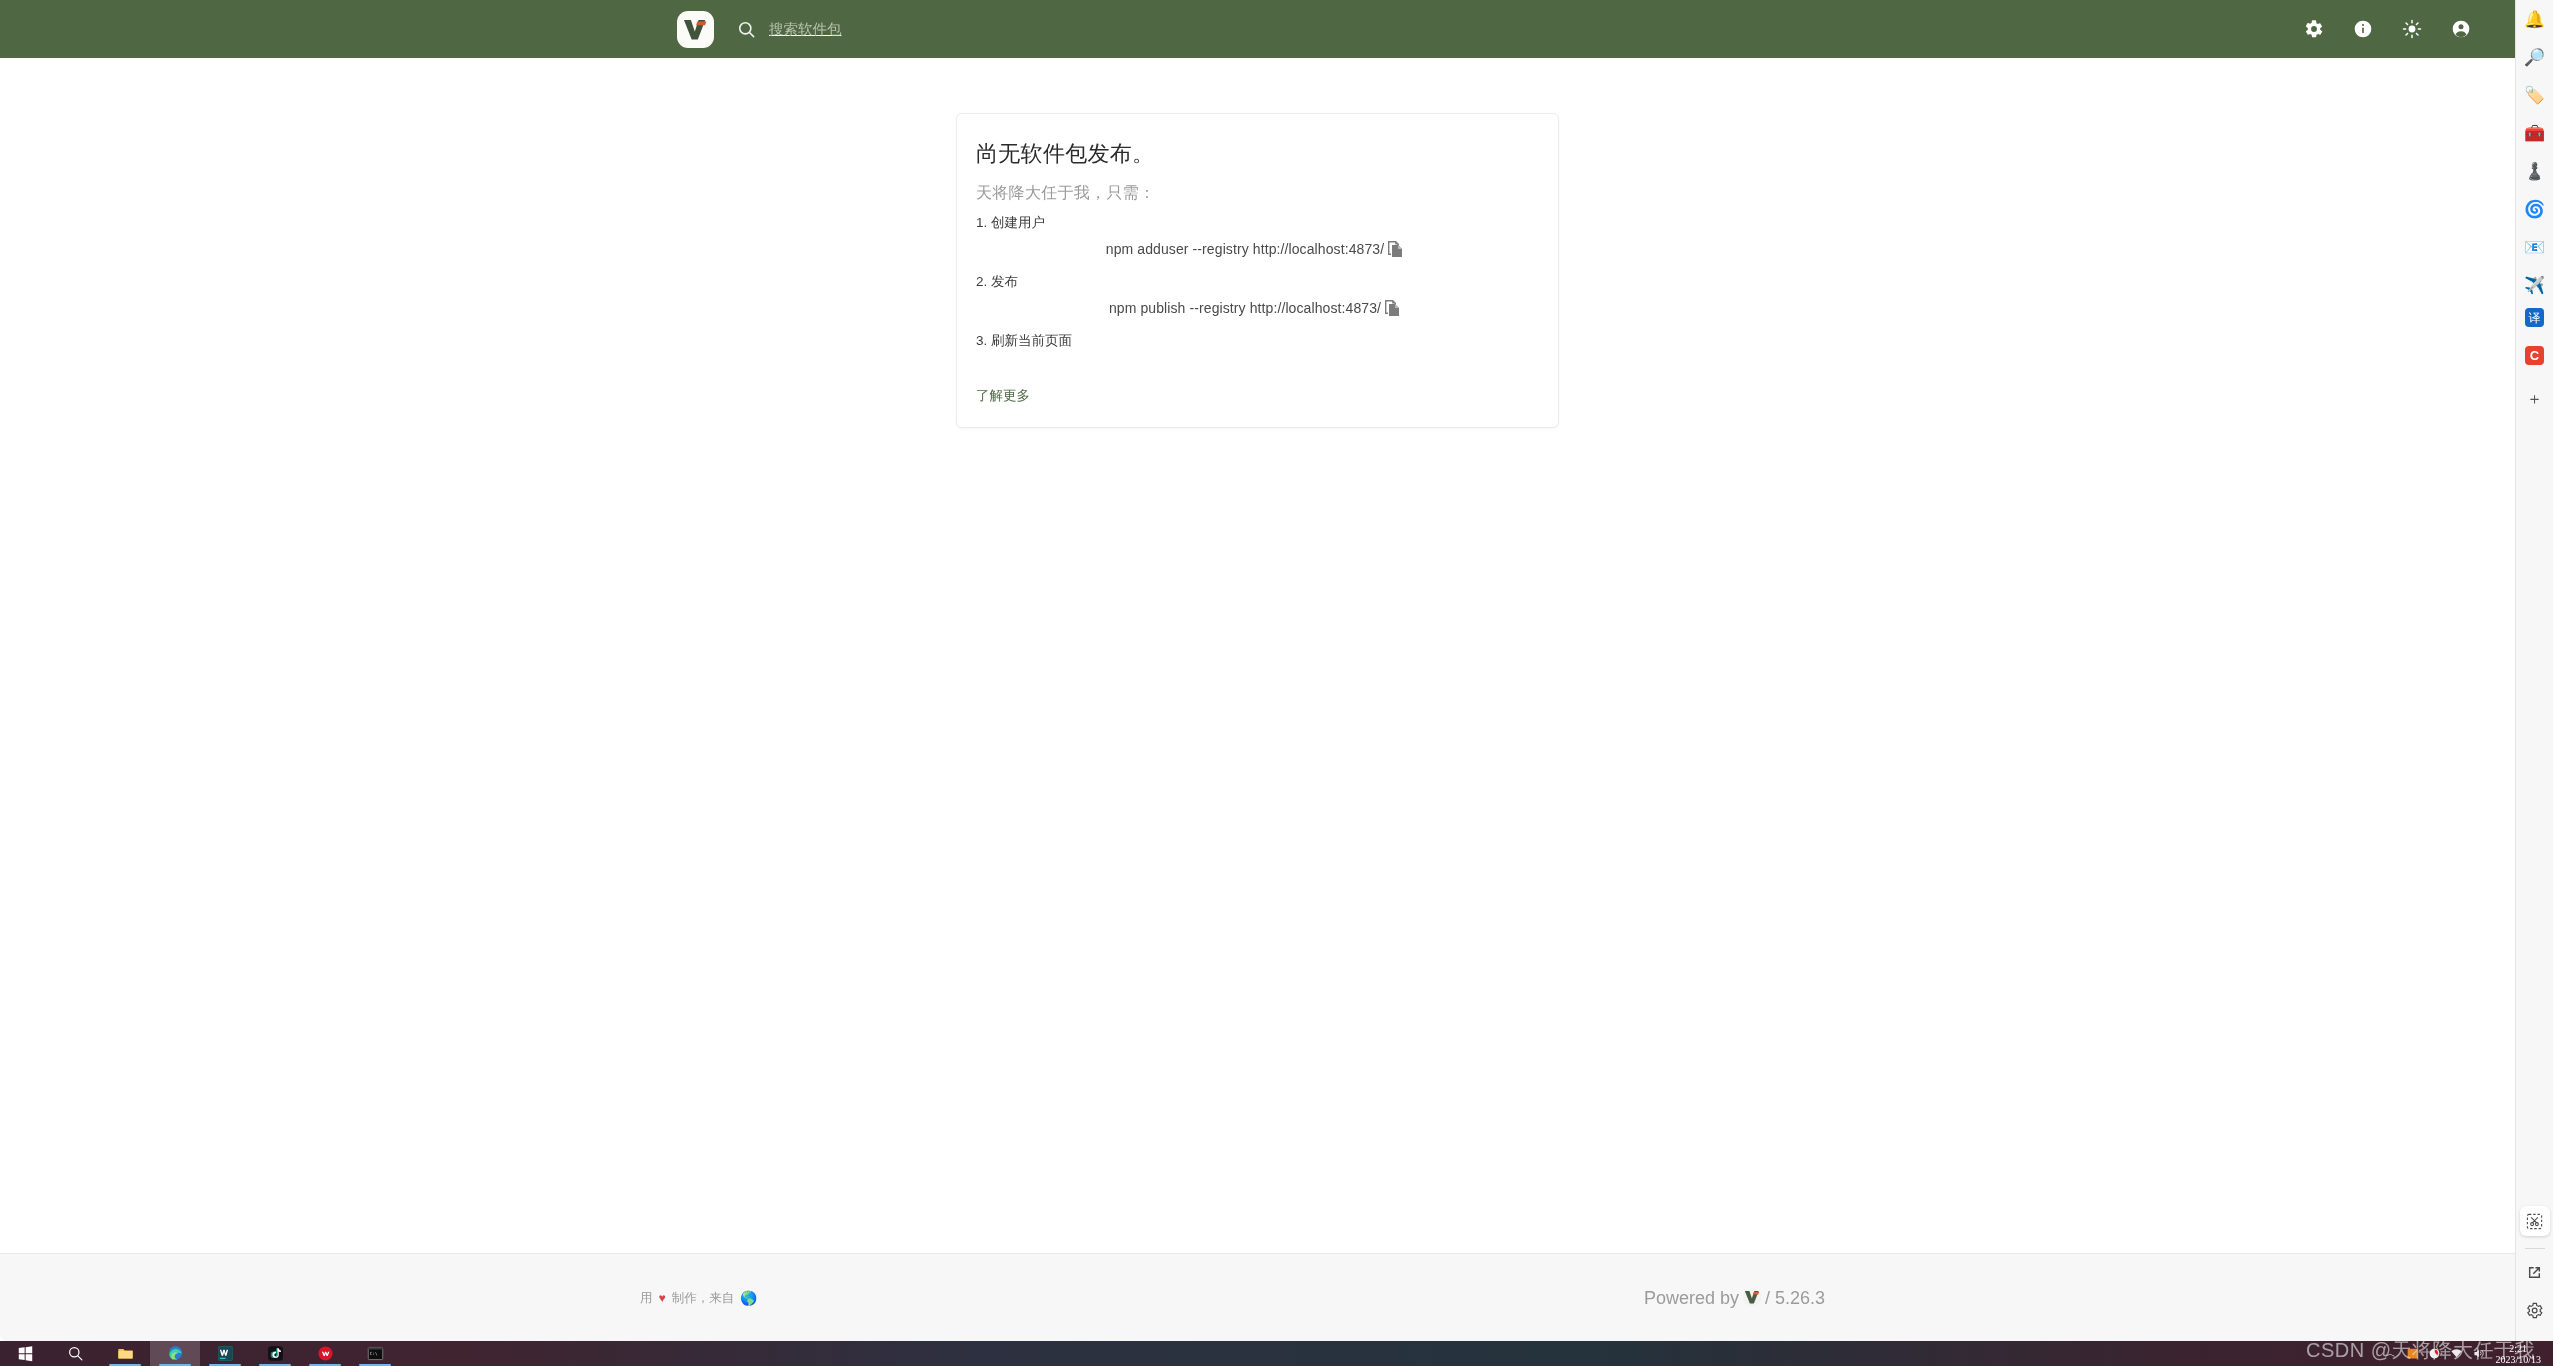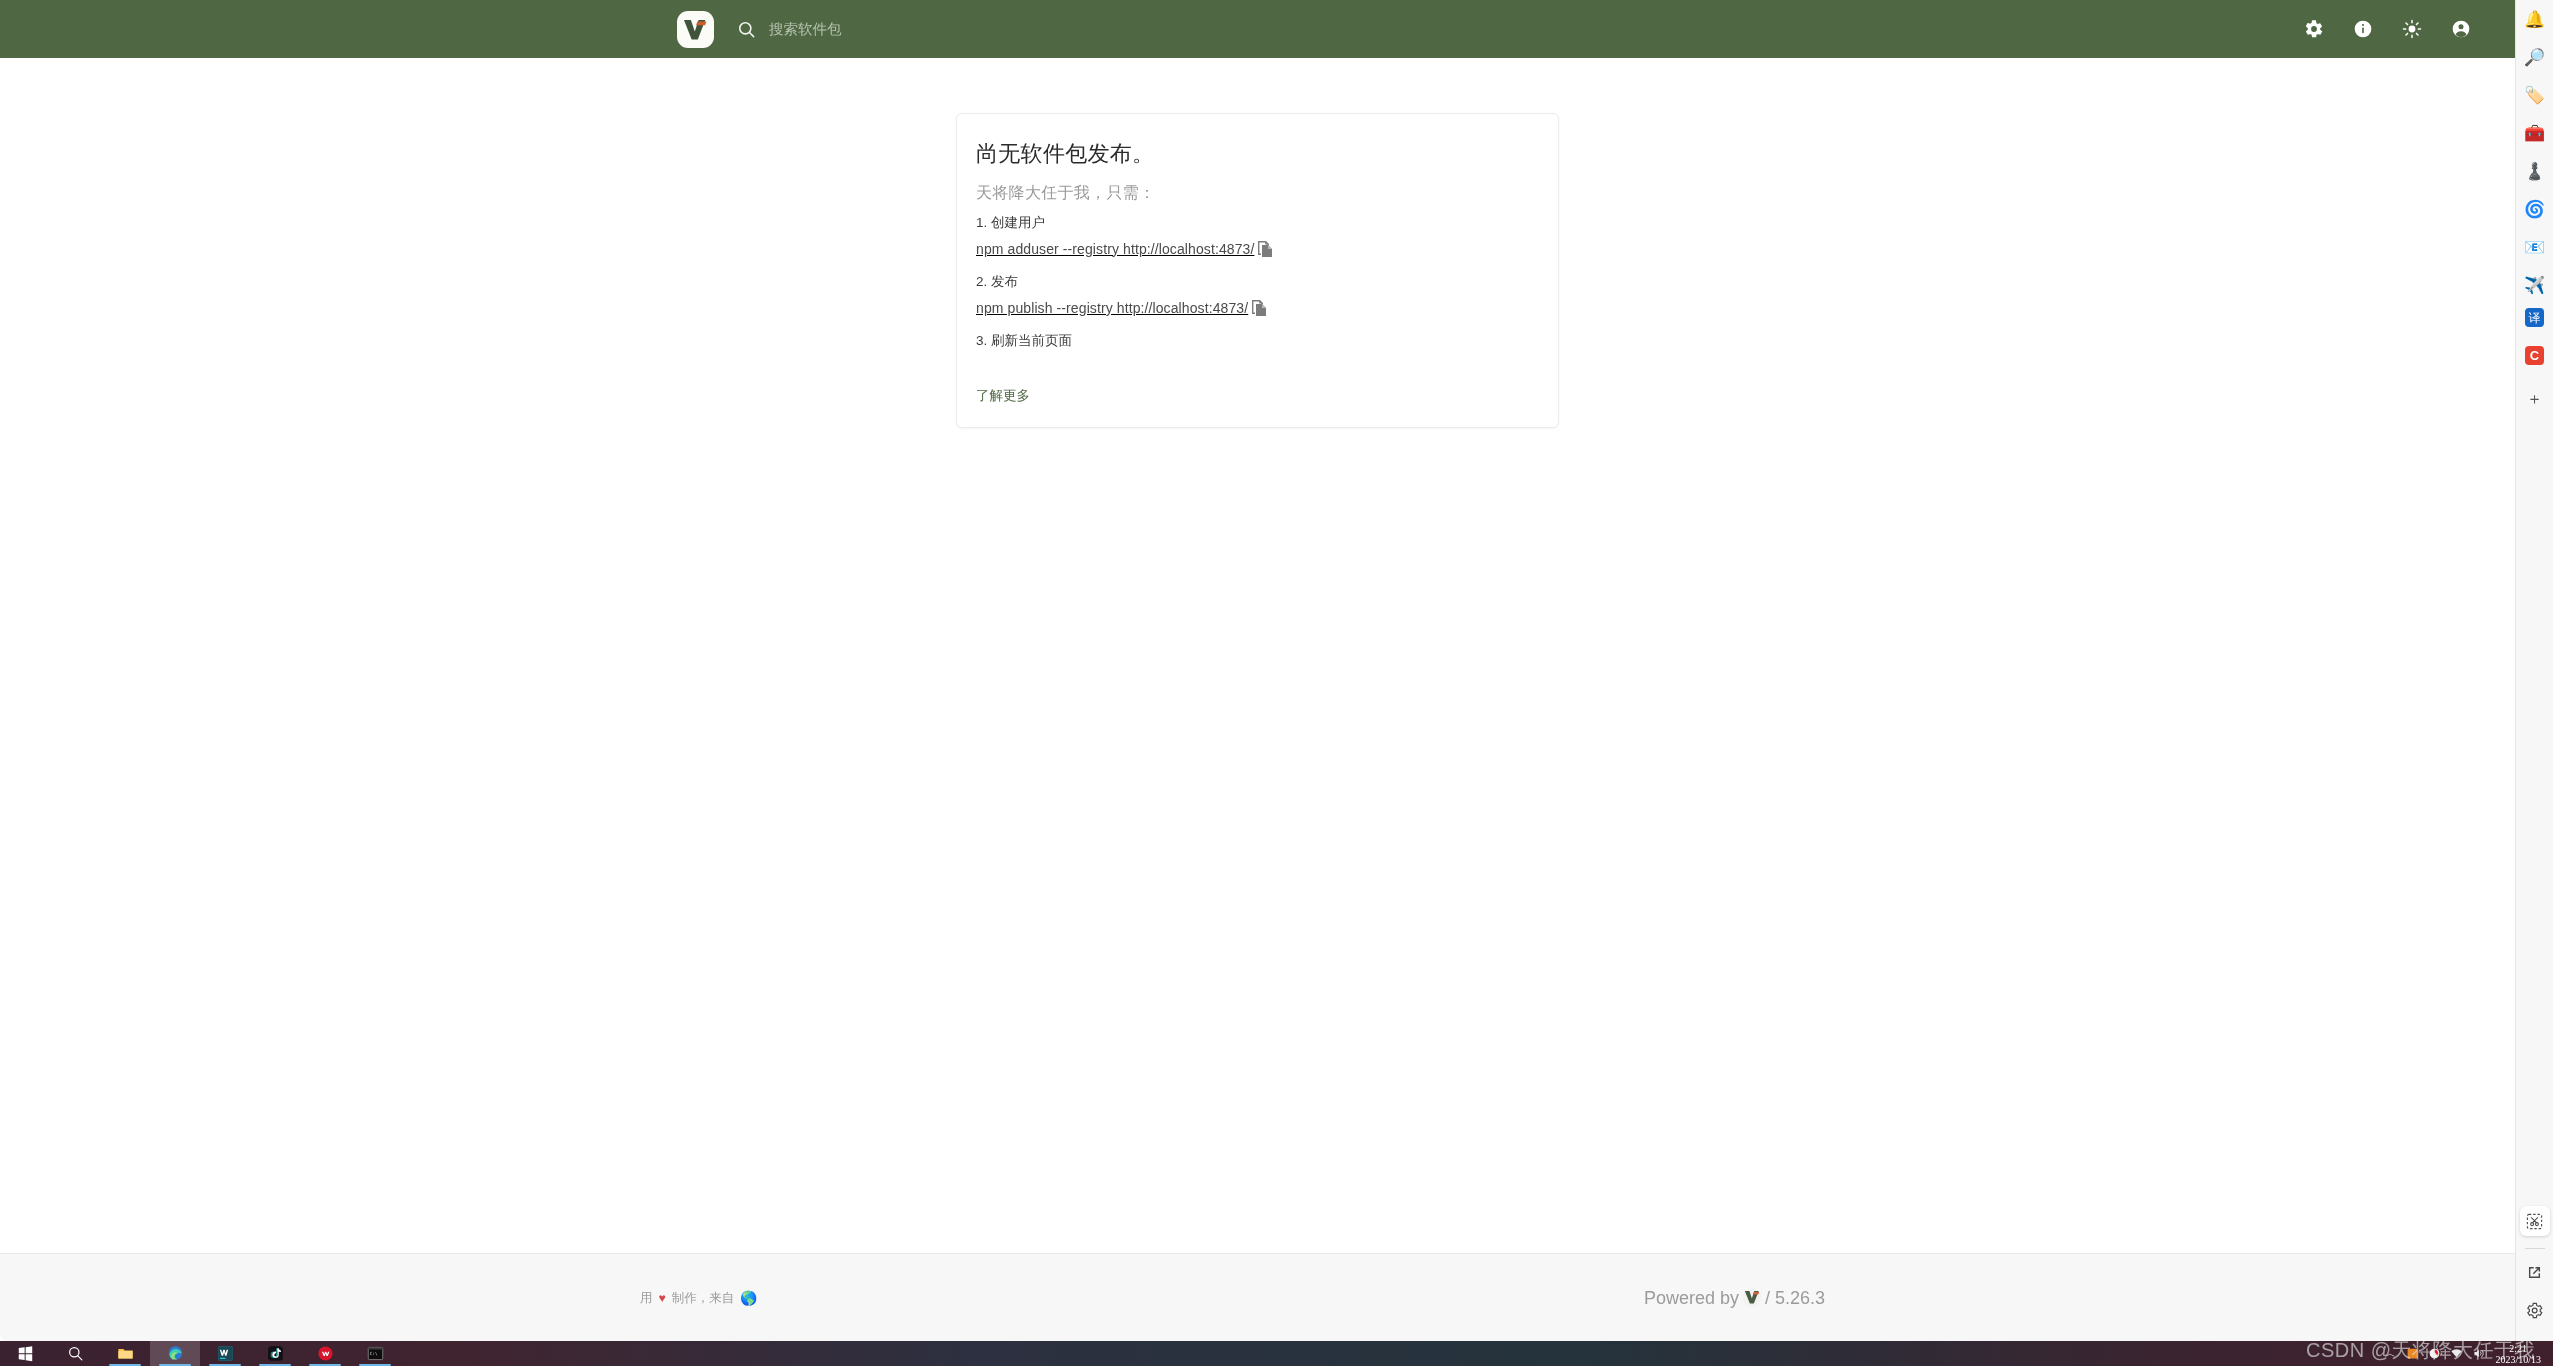--- a/index.html
+++ b/index.html
@@ -45,20 +45,21 @@
     height: 38px;
   }
   .search-icon { width: 19px; height: 19px; flex: 0 0 19px; opacity: .92; }
   .search-input {
     border: 0; outline: 0; background: transparent;
     color: #ffffff;
     font-family: "Liberation Sans", "DejaVu Sans", sans-serif;
     font-size: 14.5px;
     margin-left: 13px;
     width: 330px;
+    text-decoration: underline;
   }
   .search-input::placeholder { color: #b7c2af; opacity: 1; }
 
   .vd-header-right {
     position: absolute; right: 36px; top: 0; height: 58px;
     display: flex; align-items: center; gap: 13px;
   }
   .hdr-btn {
     width: 36px; height: 36px; border-radius: 50%;
     border: 0; background: transparent; cursor: pointer;
@@ -91,23 +92,22 @@
   .card-sub {
     font-size: 16px; color: #9a9a9a; font-weight: 400;
     margin-top: 14px; letter-spacing: .3px;
   }
   .steps { margin-top: 8px; }
   .step-label {
     font-size: 13.5px; color: #3c3c3c;
     line-height: 22px; margin-bottom: 3px;
   }
   .cmd-row {
-    display: flex; align-items: center; justify-content: flex-start;
+    display: flex; align-items: center; justify-content: center;
     margin-bottom: 10px;
-    text-decoration: underline;
   }
   .cmd-text {
     font-size: 14px; color: #4a4a4a;
     font-family: "Liberation Sans", "DejaVu Sans", sans-serif;
     letter-spacing: .1px;
   }
   .copy-btn {
     border: 0; background: transparent; cursor: pointer;
     padding: 3px; display: flex; align-items: center; justify-content: center;
   }

